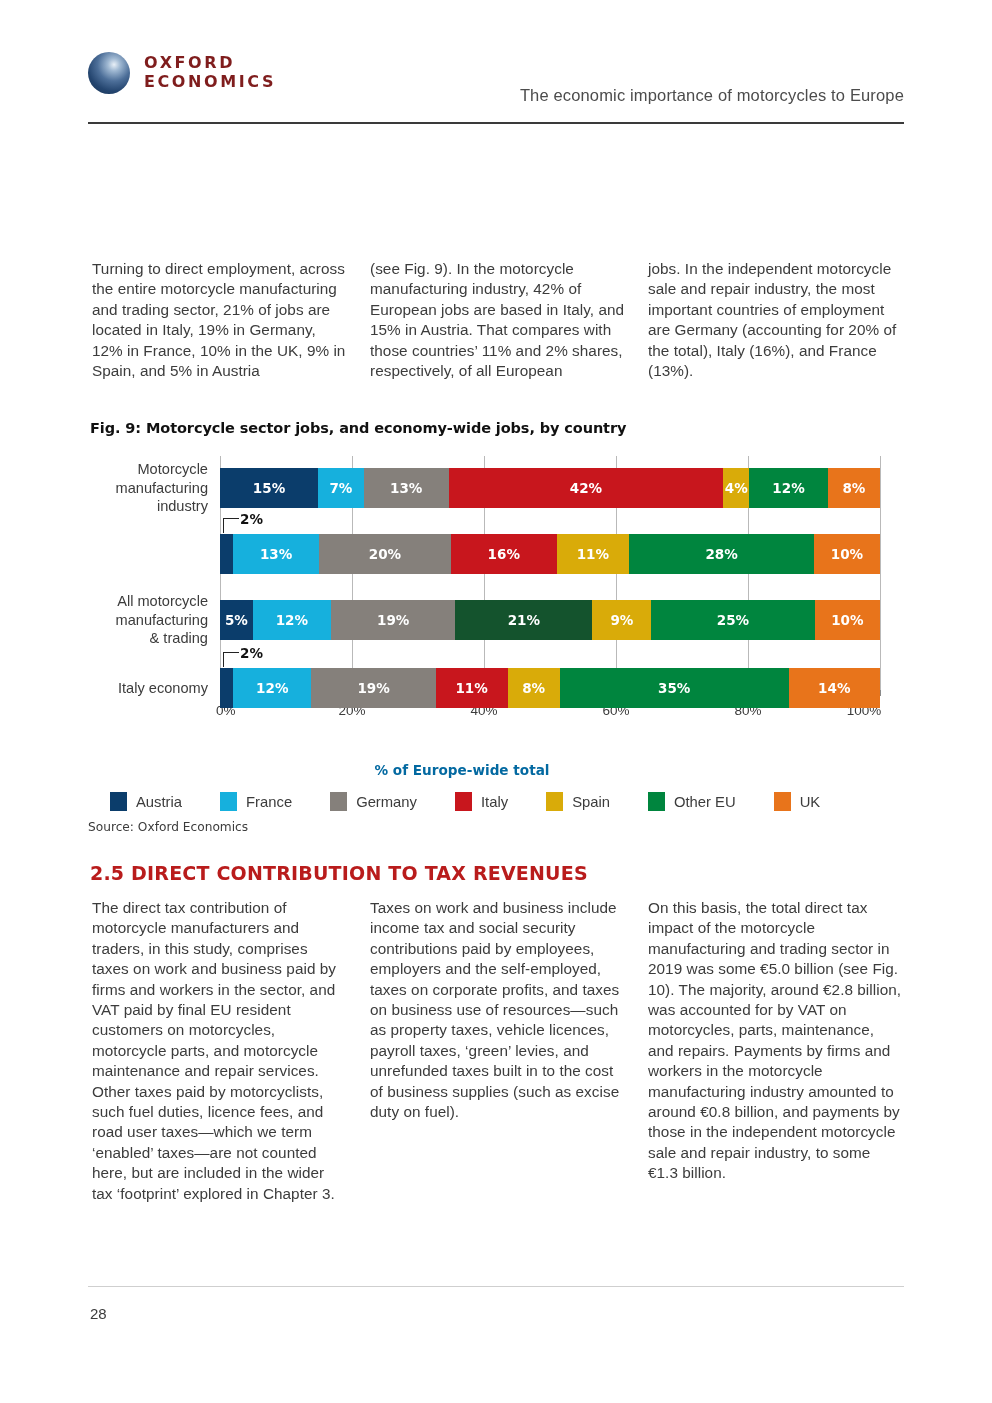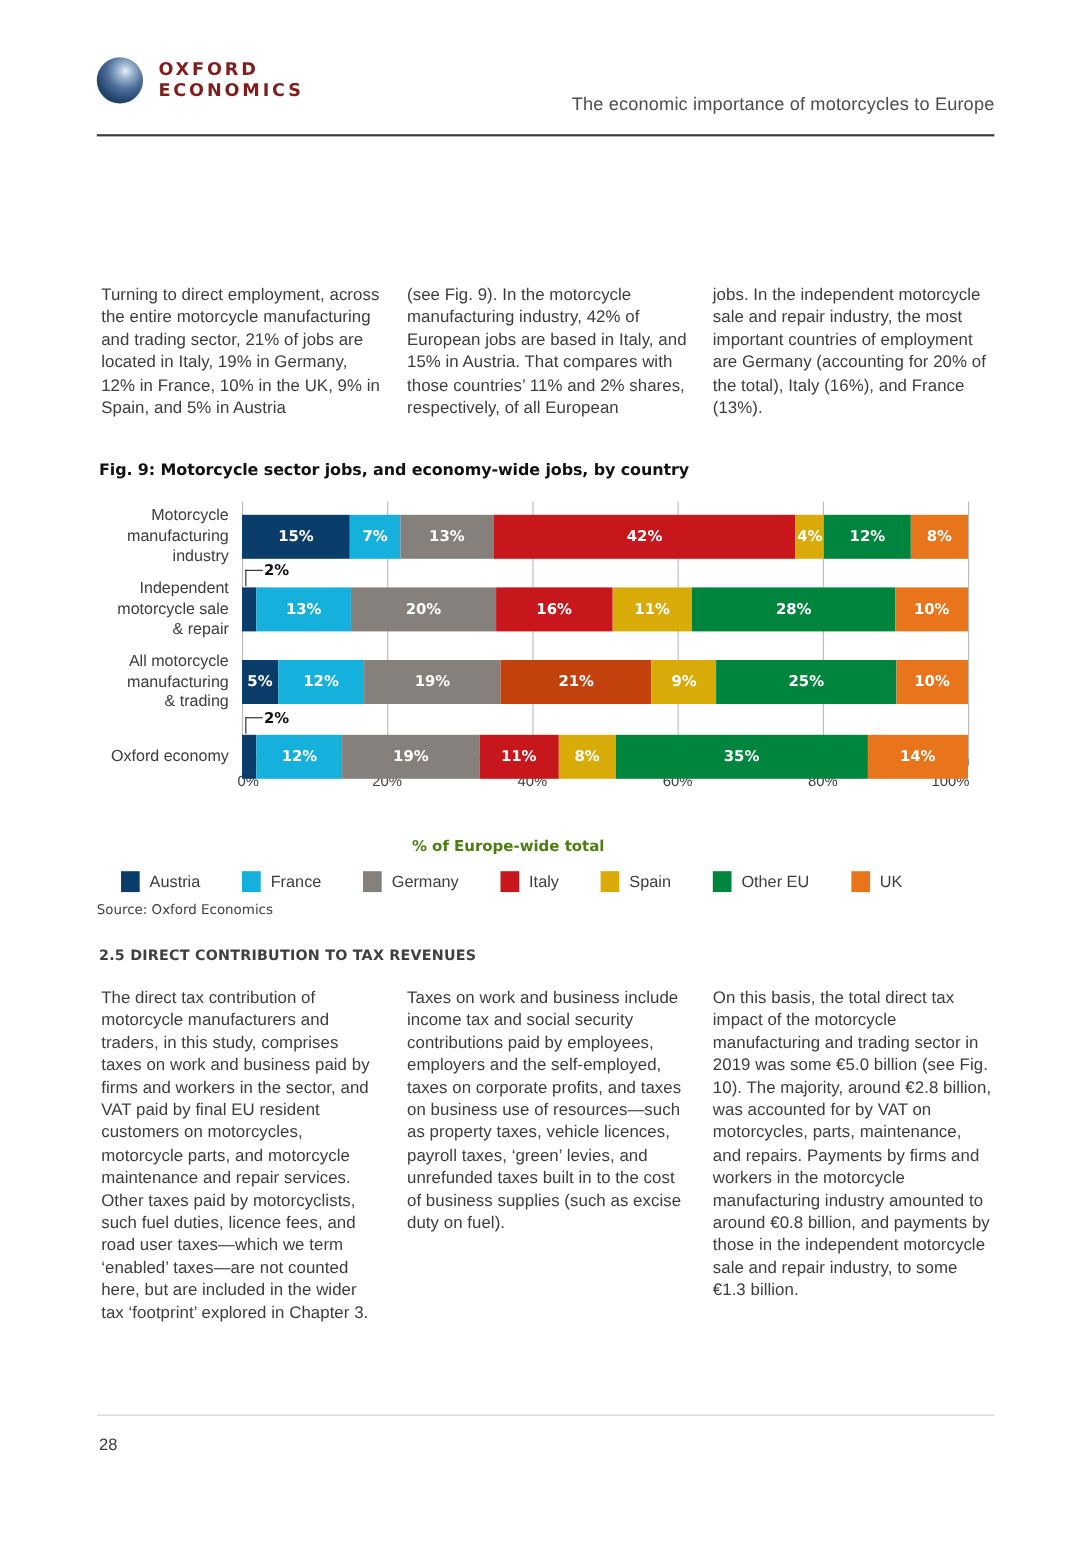--- a/index.html
+++ b/index.html
@@ -211,21 +211,21 @@
 
   .axis-title {
     position: absolute;
     left: 132px;
     width: 660px;
     top: 762px;
     text-align: center;
     font-family: "DejaVu Sans", sans-serif;
     font-weight: 700;
     font-size: 13.6px;
-    color: #4d7c0f;
+    color: #0369a1;
   }
 
   .legend {
     position: absolute;
     left: 110px;
     top: 792px;
     width: 812px;
     display: flex;
     align-items: center;
   }
@@ -253,23 +253,23 @@
     color: #3c3c3c;
   }
 
   
   .section-heading {
     position: absolute;
     left: 90px;
     top: 862px;
     font-family: "DejaVu Sans", sans-serif;
     font-weight: 700;
-    font-size: 13px;
+    font-size: 19px;
     letter-spacing: 0.2px;
-    color: #404040;
+    color: #b91c1c;
   }
 
   
   .footer-rule {
     position: absolute;
     left: 88px;
     top: 1286px;
     width: 816px;
     height: 1px;
     background: #cfcfcf;
@@ -342,50 +342,45 @@
           </div>
           <div class="seg" title="Austria: 15%" style="width: 99px; background: rgb(11, 61, 107);">15%</div>
           <div class="seg" title="France: 7%" style="width: 46.2px; background: rgb(22, 176, 221);">7%</div>
           <div class="seg" title="Germany: 13%" style="width: 85.8px; background: rgb(133, 128, 123);">13%</div>
           <div class="seg" title="Italy: 42%" style="width: 277.2px; background: rgb(200, 22, 29);">42%</div>
           <div class="seg" title="Spain: 4%" style="width: 26.4px; background: rgb(217, 171, 9);">4%</div>
           <div class="seg" title="Other EU: 12%" style="width: 79.2px; background: rgb(0, 133, 62);">12%</div>
           <div class="seg" title="UK: 8%" style="width: 52.8px; background: rgb(232, 116, 27);">8%</div>
         </div>
         <div class="row" style="top: 78px;">
-          <div class="row-label">
-            <div>Independent</div>
-            <div>motorcycle sale</div>
-            <div>&amp; repair</div>
-          </div>
           <div class="seg hidden-label" title="Austria: 2%" style="width: 13.2px; background: rgb(11, 61, 107);">2%</div>
           <div class="seg" title="France: 13%" style="width: 85.8px; background: rgb(22, 176, 221);">13%</div>
           <div class="seg" title="Germany: 20%" style="width: 132px; background: rgb(133, 128, 123);">20%</div>
           <div class="seg" title="Italy: 16%" style="width: 105.6px; background: rgb(200, 22, 29);">16%</div>
           <div class="seg" title="Spain: 11%" style="width: 72.6px; background: rgb(217, 171, 9);">11%</div>
           <div class="seg" title="Other EU: 28%" style="width: 184.8px; background: rgb(0, 133, 62);">28%</div>
           <div class="seg" title="UK: 10%" style="width: 66px; background: rgb(232, 116, 27);">10%</div>
         </div>
         <div class="row" style="top: 144px;">
           <div class="row-label">
             <div>All motorcycle</div>
             <div>manufacturing</div>
             <div>&amp; trading</div>
           </div>
           <div class="seg" title="Austria: 5%" style="width: 33px; background: rgb(11, 61, 107);">5%</div>
           <div class="seg" title="France: 12%" style="width: 79.2px; background: rgb(22, 176, 221);">12%</div>
           <div class="seg" title="Germany: 19%" style="width: 125.4px; background: rgb(133, 128, 123);">19%</div>
-          <div class="seg" title="Italy: 21%" style="width: 138.6px; background: #c2410c;">21%</div>
+          <div class="seg" title="Italy: 21%" style="width: 138.6px; background: #14532d;">21%</div>
           <div class="seg" title="Spain: 9%" style="width: 59.4px; background: rgb(217, 171, 9);">9%</div>
           <div class="seg" title="Other EU: 25%" style="width: 165px; background: rgb(0, 133, 62);">25%</div>
           <div class="seg" title="UK: 10%" style="width: 66px; background: rgb(232, 116, 27);">10%</div>
         </div>
         <div class="row" style="top: 212px;">
           <div class="row-label">
-            <div>Oxford economy</div>
+            <div>Italy economy</div>
           </div>
           <div class="seg hidden-label" title="Austria: 2%" style="width: 13.2px; background: rgb(11, 61, 107);">2%</div>
           <div class="seg" title="France: 12%" style="width: 79.2px; background: rgb(22, 176, 221);">12%</div>
           <div class="seg" title="Germany: 19%" style="width: 125.4px; background: rgb(133, 128, 123);">19%</div>
           <div class="seg" title="Italy: 11%" style="width: 72.6px; background: rgb(200, 22, 29);">11%</div>
           <div class="seg" title="Spain: 8%" style="width: 52.8px; background: rgb(217, 171, 9);">8%</div>
           <div class="seg" title="Other EU: 35%" style="width: 231px; background: rgb(0, 133, 62);">35%</div>
           <div class="seg" title="UK: 14%" style="width: 92.4px; background: rgb(232, 116, 27);">14%</div>
         </div>
         <div class="callout" style="left: 20px; top: 55px;">2%<span class="elbow"></span></div>

